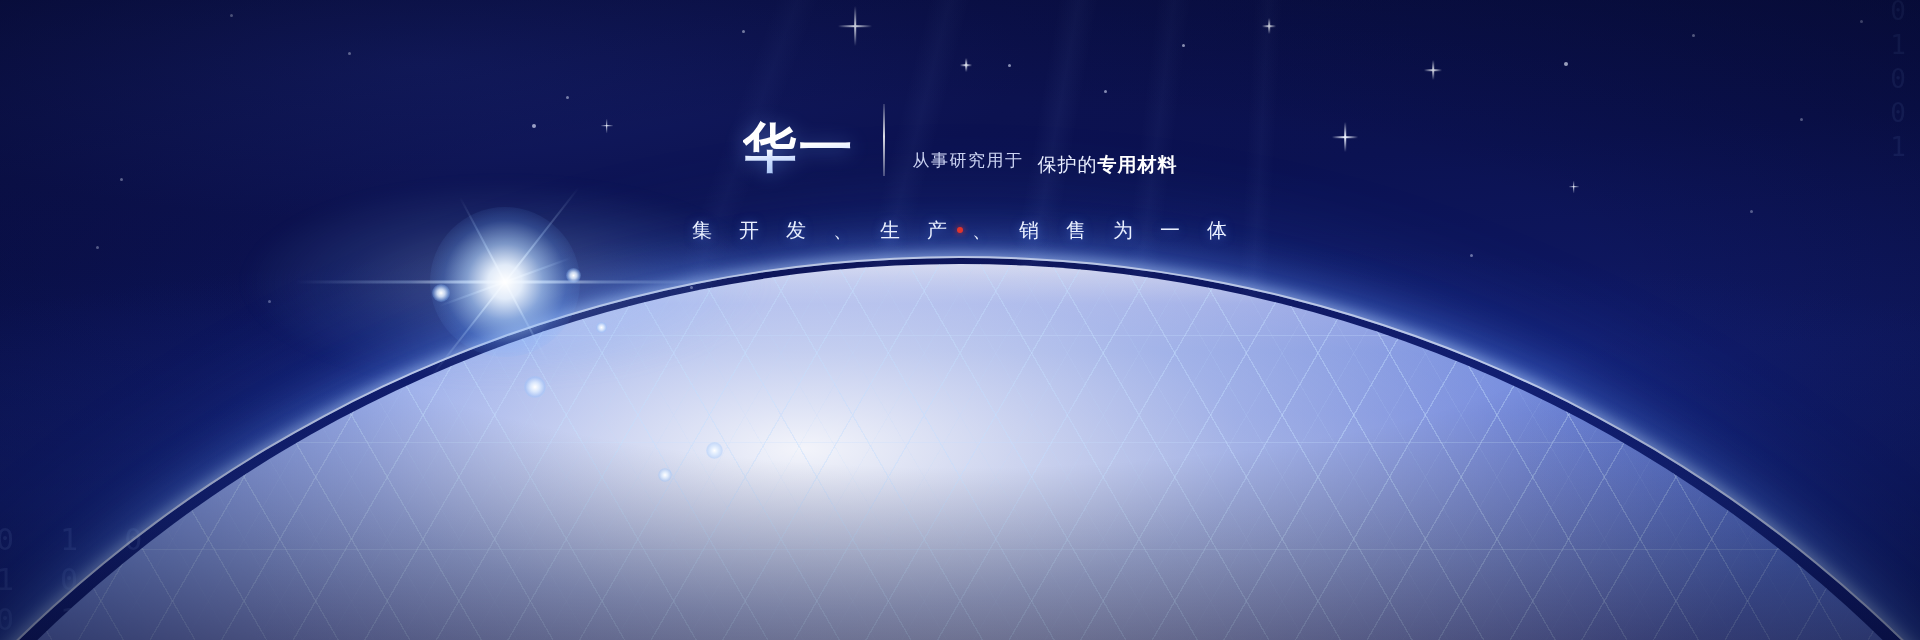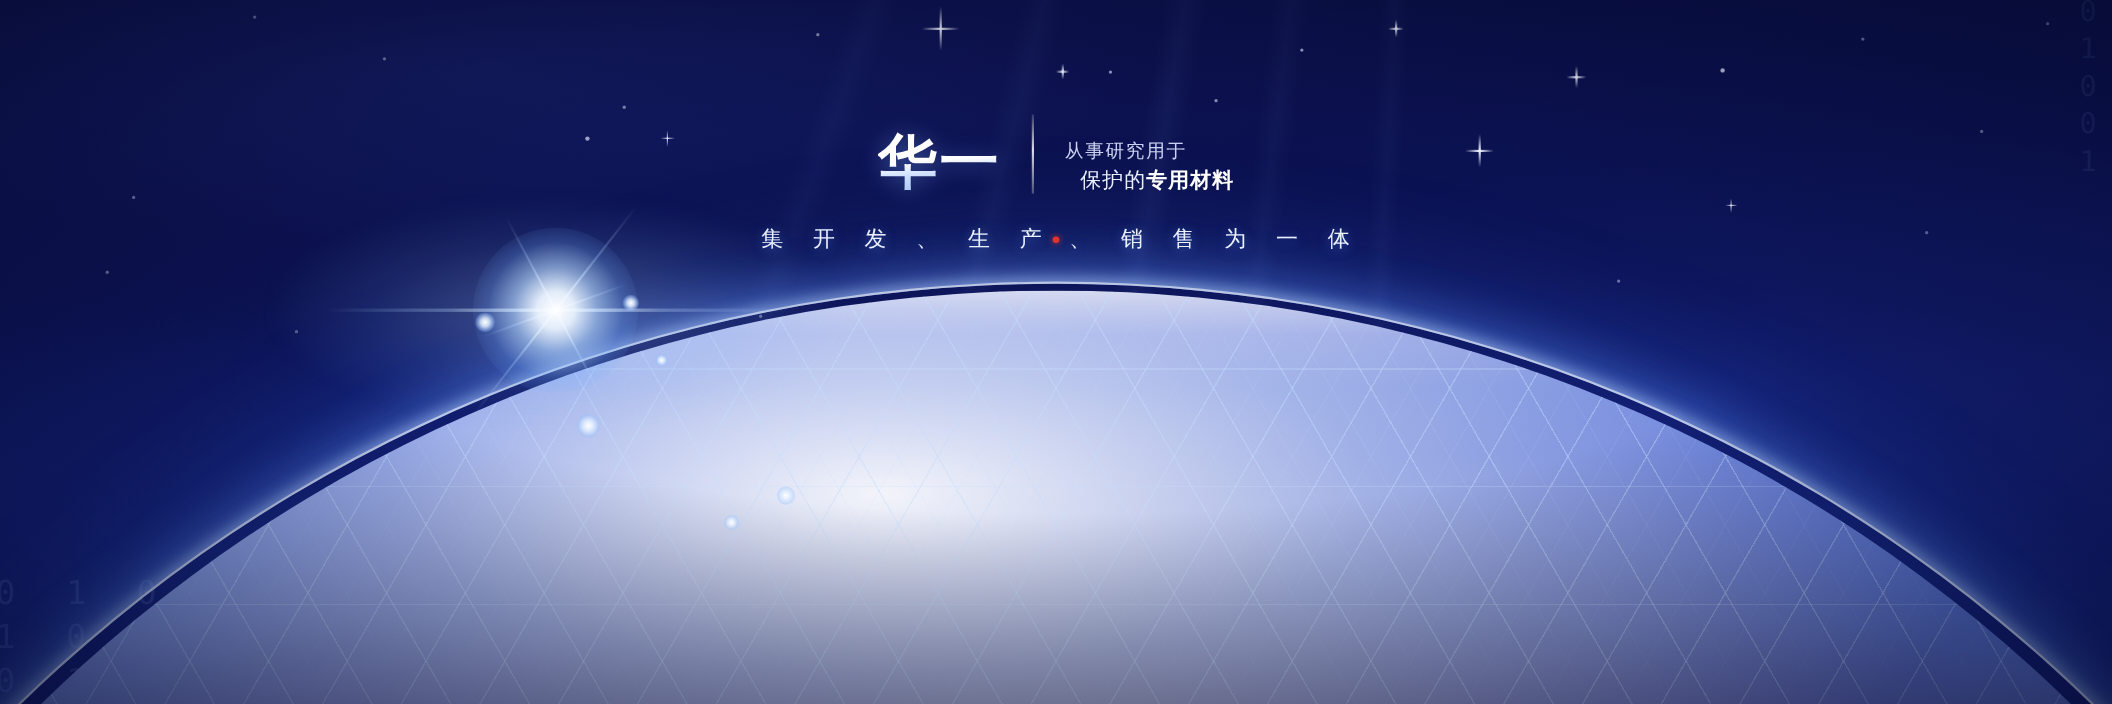--- a/index.html
+++ b/index.html
@@ -168,20 +168,21 @@
   }
 
   
   .headline {
     position:absolute;
     left:0; right:0; top:104px;
     display:flex;
     flex-direction:column;
     align-items:center;
     z-index:8;
+    gap:12px;
   }
   .title-row {
     display:flex;
     align-items:flex-end;
     gap:0;
   }
   .brand {
     font-size:54px;
     font-weight:bold;
     letter-spacing:2px;
@@ -194,21 +195,21 @@
     -webkit-text-fill-color:transparent;
     text-shadow:none;
     filter:drop-shadow(0 2px 10px rgba(120,170,255,.45));
   }
   .divider {
     width:2px;
     height:72px;
     margin:0 28px 2px 28px;
     background:linear-gradient(180deg, rgba(255,255,255,.15) 0%, rgba(255,255,255,.85) 45%, rgba(255,255,255,.25) 100%);
   }
-  .right-stack { display:flex; flex-direction:column; }
+  .right-stack { display:flex; flex-direction:row; }
   .kicker {
     font-size:17px;
     color:#dbe3ff;
     letter-spacing:1.5px;
     line-height:1;
     margin-bottom:9px;
     opacity:.92;
   }
   .main-line { display:flex; align-items:flex-end; }
   .main-title {

